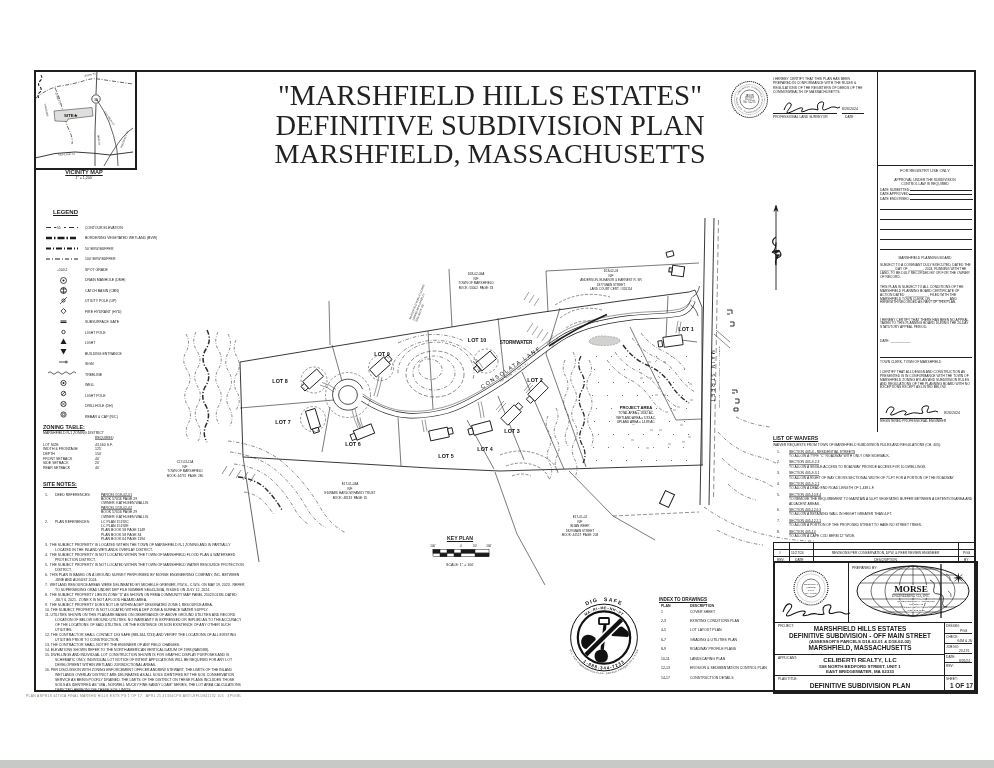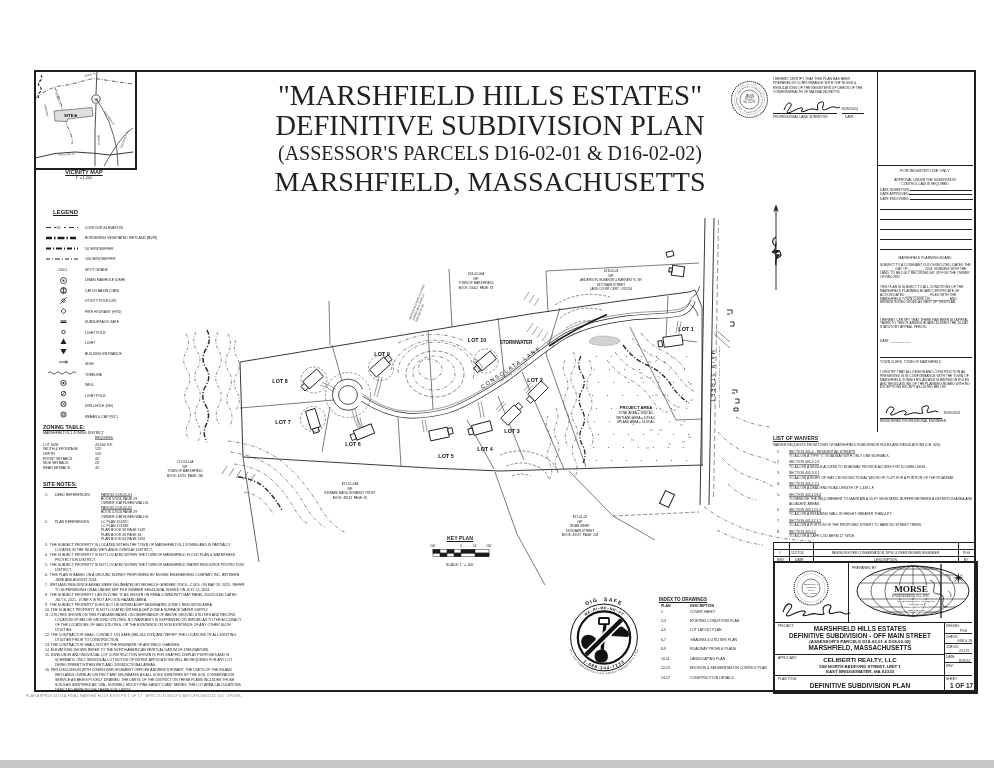--- a/index.html
+++ b/index.html
@@ -20,21 +20,20 @@
 <div class="abs" style="left:0;top:760px;width:994px;height:8px;background:#c7c9c6;"></div>
 
 <div class="abs" style="left:26px;top:694px;width:500px;font-size:3.4px;color:#8a7a70;letter-spacing:.3px;">PLAN ASPR18 44731A FINAL MARSHD HILLS ESTS PG 1 OF 17 &nbsp; APRL 25 41334CPG ANTI-RFLD841132 105 &nbsp; 4PG/ML</div>
 
 <div class="abs ctr" style="left:255px;top:80px;width:470px;font-family:'Liberation Serif',serif;color:#222;">
 
   <div style="font-size:29px;line-height:30.5px;">"MARSHFIELD HILLS ESTATES"</div>
 
   <div style="font-size:28.5px;line-height:29.5px;">DEFINITIVE SUBDIVISION PLAN</div>
 
-  <div style="font-size:20px;line-height:27.5px;">(ASSESSOR'S PARCELS D16-02-01 &amp; D16-02-02)</div>
 
   <div style="font-size:28px;line-height:28px;">MARSHFIELD, MASSACHUSETTS</div>
 </div>
 
 <div class="abs" style="left:34px;top:70px;width:99px;height:96px;border:2px solid #1e1e1e;background:#fff;"></div>
 
 <div class="abs ctr b u" style="left:50px;top:169px;width:68px;font-size:5.6px;">VICINITY MAP</div>
 
 <div class="abs ctr" style="left:50px;top:176px;width:68px;font-size:3.6px;">1" = 1,200'</div>
 

